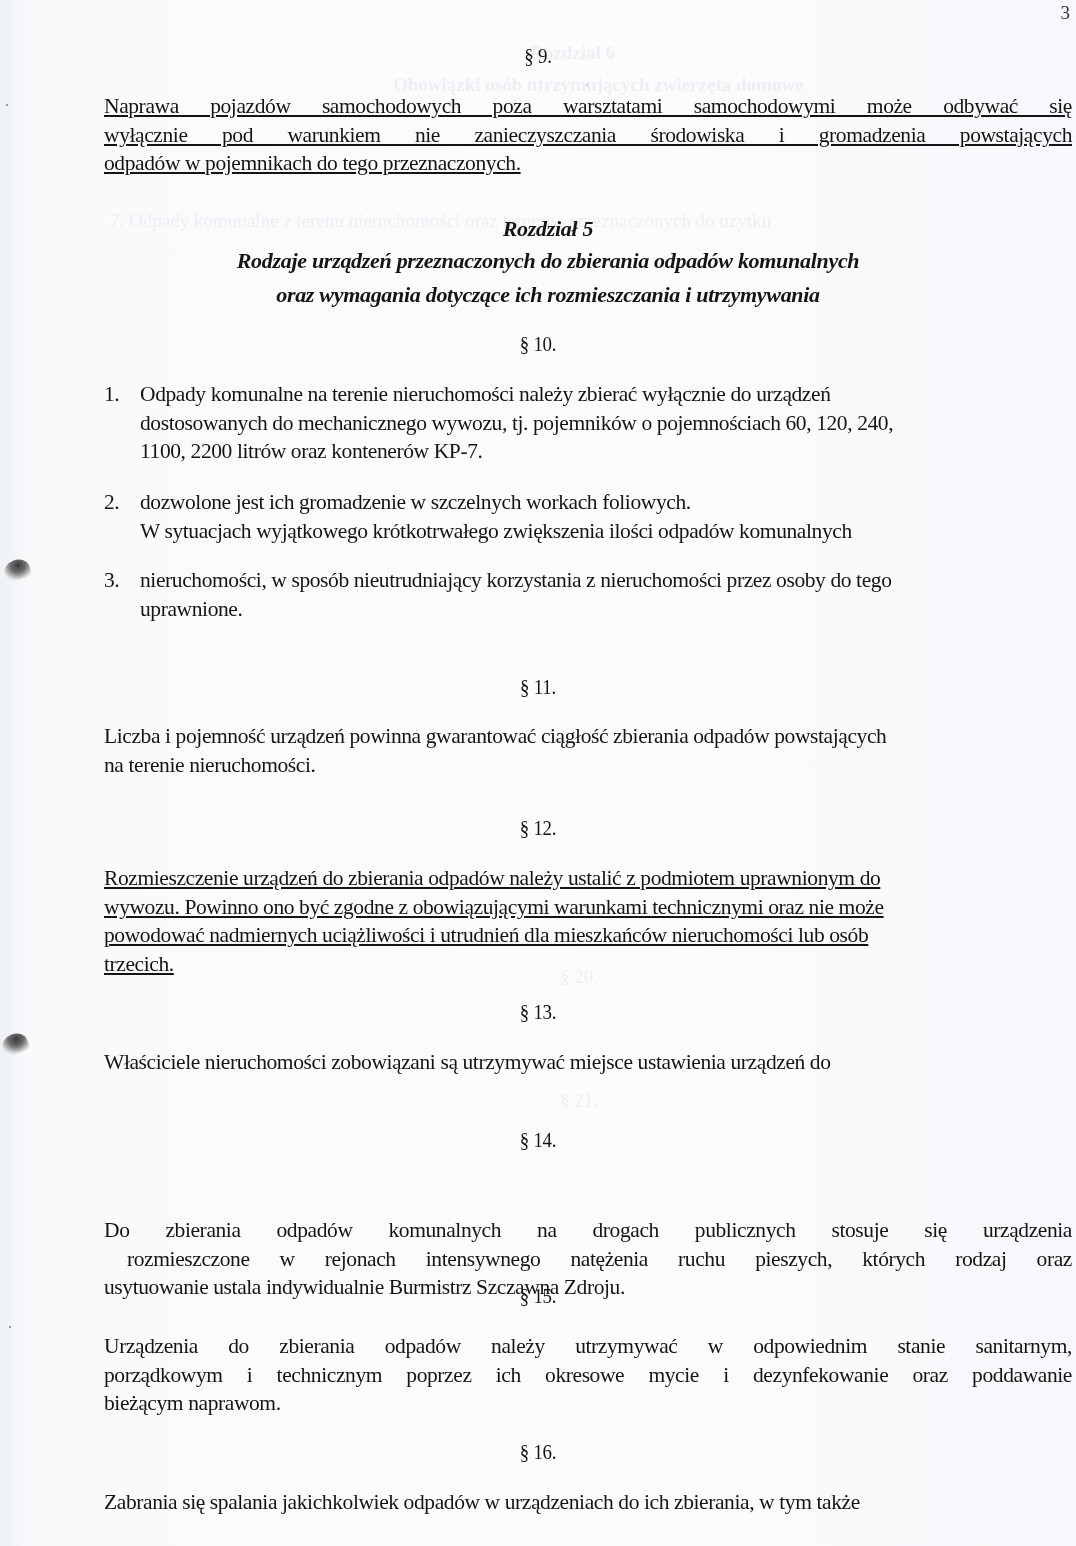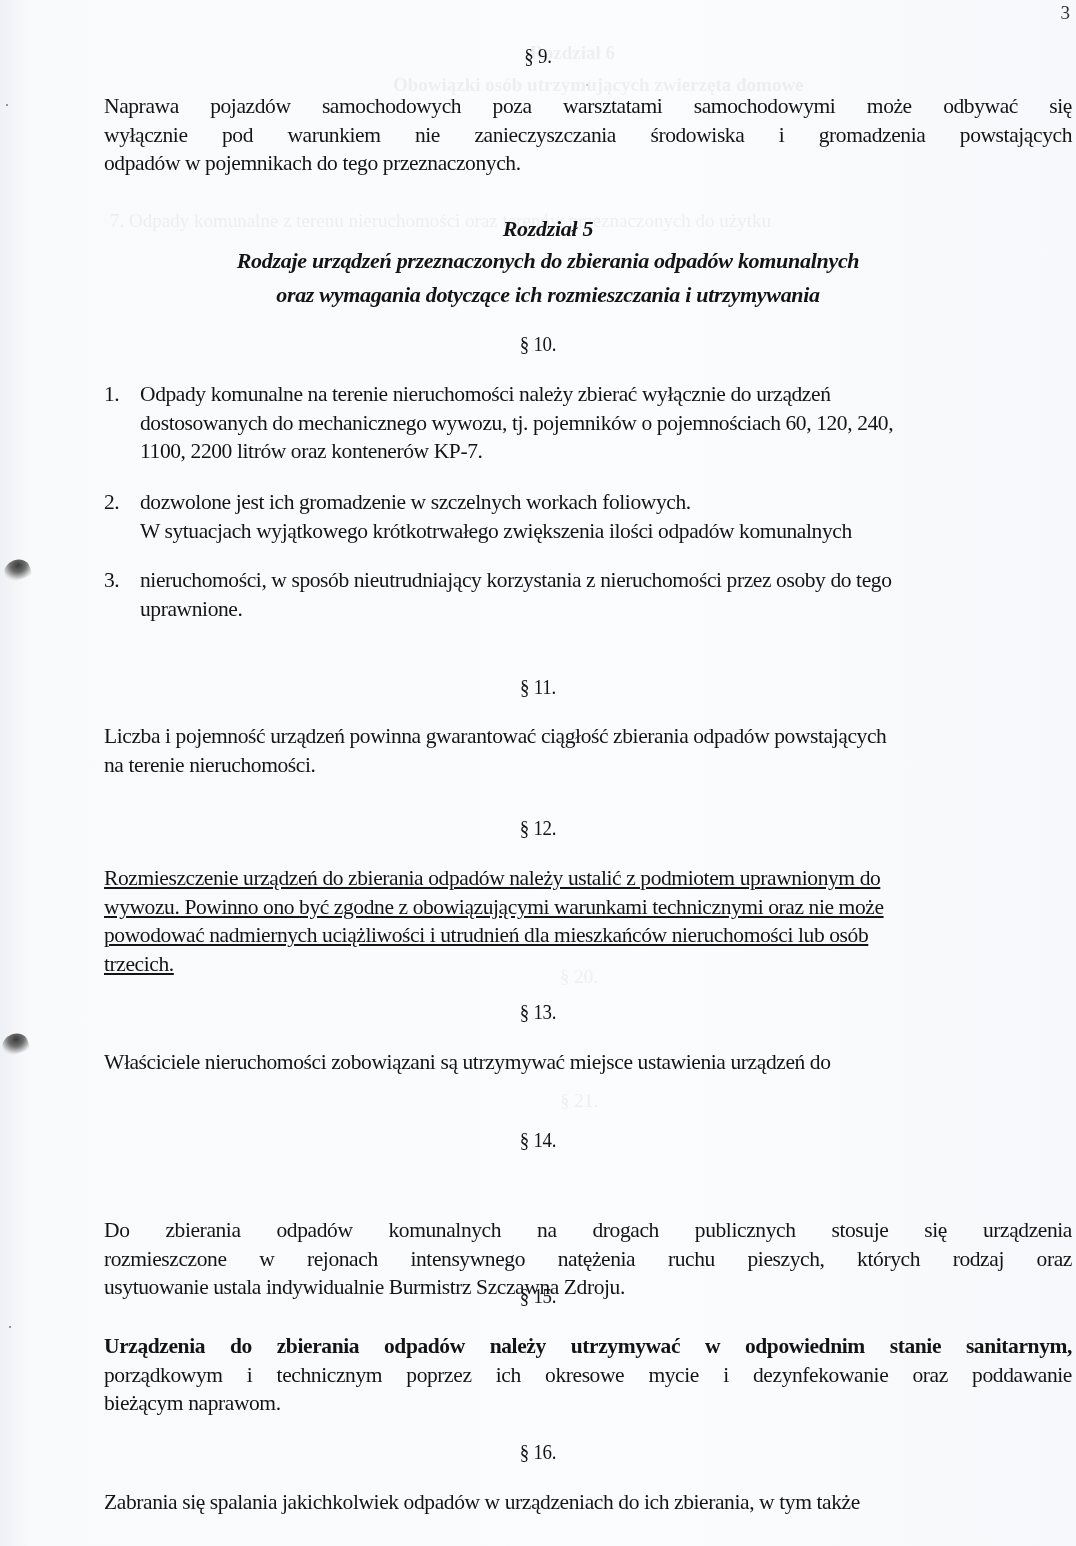--- a/index.html
+++ b/index.html
@@ -46,20 +46,21 @@
       transform-origin: center;
     }
     .para {
       position: absolute;
       font-size: 21.5px;
       line-height: 28.5px;
       letter-spacing: -0.4px;
     }
     .justify-full {
       text-align: justify;
+      text-decoration: underline;
     }
     .chapter {
       position: absolute;
       left: 0;
       width: 1076px;
       text-align: center;
       font-style: italic;
       font-weight: bold;
       font-size: 22px;
       line-height: 30px;
@@ -165,27 +166,27 @@
   </div>
 
   <div class="section" style="top:1000px;">§ 13.</div>
   <div class="para" style="left:104px;top:1048px;width:960px;">
     <div>Właściciele nieruchomości zobowiązani są utrzymywać miejsce ustawienia urządzeń do</div>
   </div>
 
   <div class="section" style="top:1128px;">§ 14.</div>
   <div class="para" style="left:104px;top:1216px;width:968px;">
     <div style="text-align:justify;text-align-last:justify;">Do zbierania odpadów komunalnych na drogach publicznych stosuje się urządzenia</div>
-    <div style="text-align:justify;text-align-last:justify;">rozmieszczone w rejonach intensywnego natężenia ruchu pieszych, których rodzaj oraz</div>
+    <div style="text-align:justify;text-align-last:justify;margin-left:23px;">rozmieszczone w rejonach intensywnego natężenia ruchu pieszych, których rodzaj oraz</div>
     <div>usytuowanie ustala indywidualnie Burmistrz Szczawna Zdroju.</div>
   </div>
 
   <div class="section" style="top:1284px;">§ 15.</div>
   <div class="para" style="left:104px;top:1332px;width:968px;">
-    <div style="text-align:justify;text-align-last:justify;font-weight:bold;">Urządzenia do zbierania odpadów należy utrzymywać w odpowiednim stanie sanitarnym,</div>
+    <div style="text-align:justify;text-align-last:justify;">Urządzenia do zbierania odpadów należy utrzymywać w odpowiednim stanie sanitarnym,</div>
     <div style="text-align:justify;text-align-last:justify;">porządkowym i technicznym poprzez ich okresowe mycie i dezynfekowanie oraz poddawanie</div>
     <div>bieżącym naprawom.</div>
   </div>
 
   <div class="section" style="top:1440px;">§ 16.</div>
   <div class="para" style="left:104px;top:1488px;width:960px;">
     <div>Zabrania się spalania jakichkolwiek odpadów w urządzeniach do ich zbierania, w tym także</div>
   </div>
 
   <div class="punch-hole" style="left:4px;top:560px;"></div>

